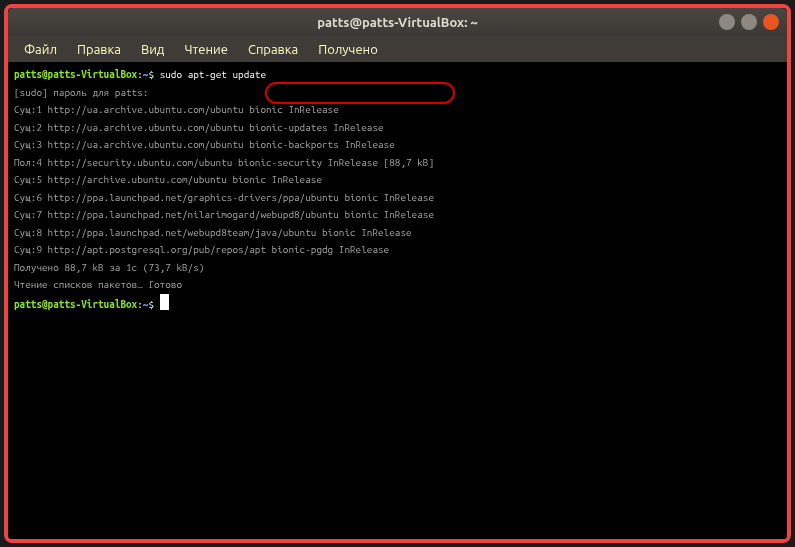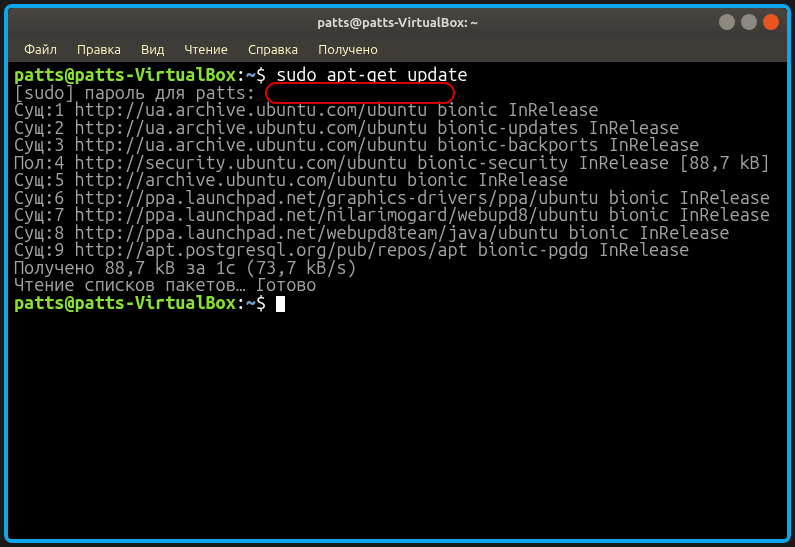--- a/index.html
+++ b/index.html
@@ -5,21 +5,21 @@
     * { margin: 0; padding: 0; box-sizing: border-box; }
     body {
       background: #1a1a1a;
       font-family: "Ubuntu Mono", "DejaVu Sans Mono", monospace;
       width: 795px;
       height: 547px;
       overflow: hidden;
       position: relative;
     }
     .outer-frame {
-      border: 4px solid #0ea5e9;
+      border: 4px solid #ef4444;
       border-radius: 8px;
       width: 787px;
       height: 539px;
       margin: 4px;
       background: #0a0a0a;
       overflow: hidden;
     }
     .window {
       background: #2d2d2d;
       width: 100%;
@@ -74,21 +74,21 @@
     }
     .menu-item {
       padding: 2px 8px;
       cursor: pointer;
     }
     .terminal-body {
       background: #300a24;
       background: #2c001e;
       background: #000000;
       padding: 4px 6px;
-      font-size: 18px;
+      font-size: 10px;
       line-height: 17.5px;
       color: #ffffff;
       height: calc(100% - 54px);
       font-family: "Ubuntu Mono", "DejaVu Sans Mono", monospace;
       white-space: pre;
     }
     .prompt-user { color: #8ae234; font-weight: bold; }
     .prompt-colon { color: #ffffff; }
     .prompt-path { color: #729fcf; font-weight: bold; }
     .prompt-dollar { color: #ffffff; }

